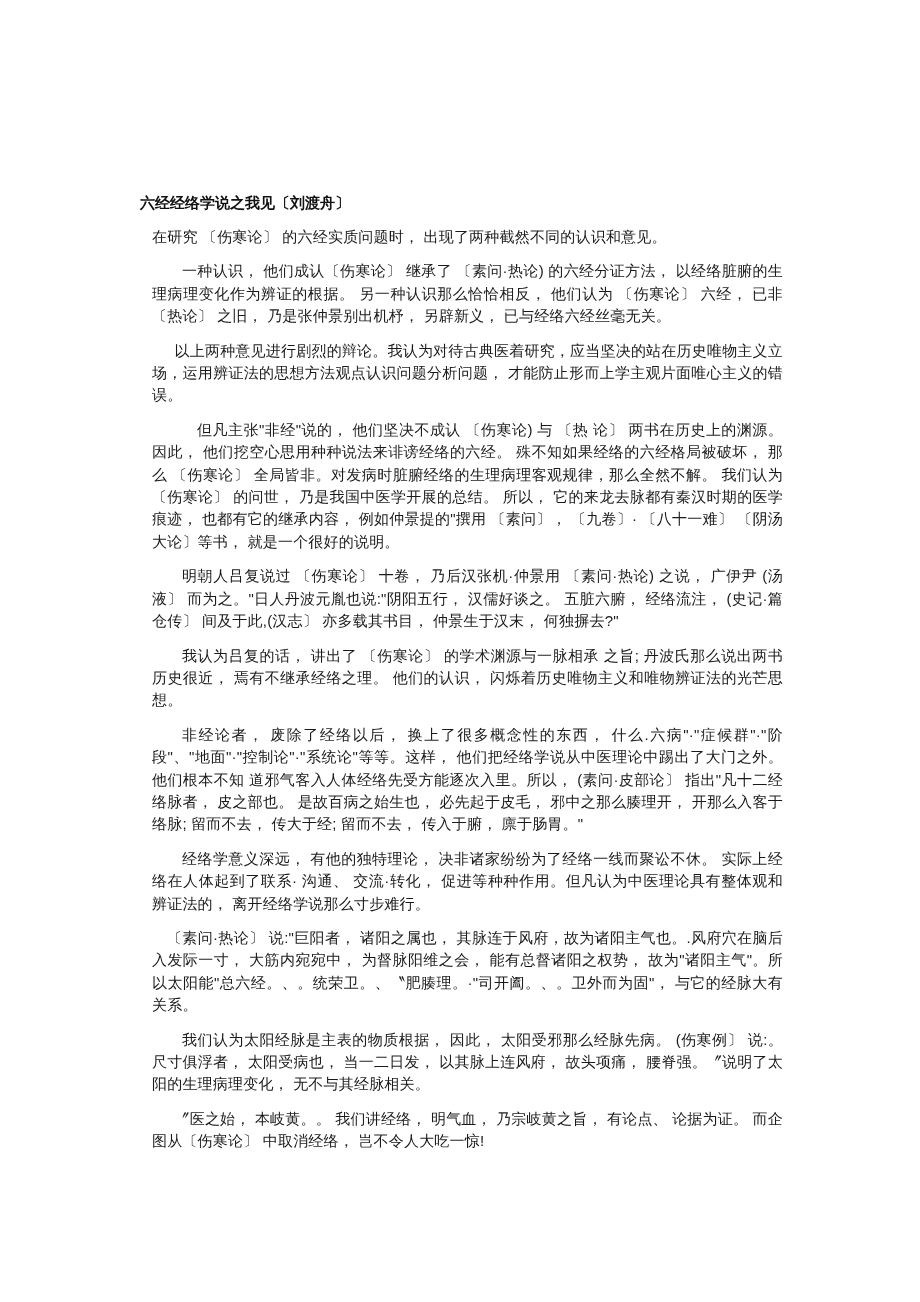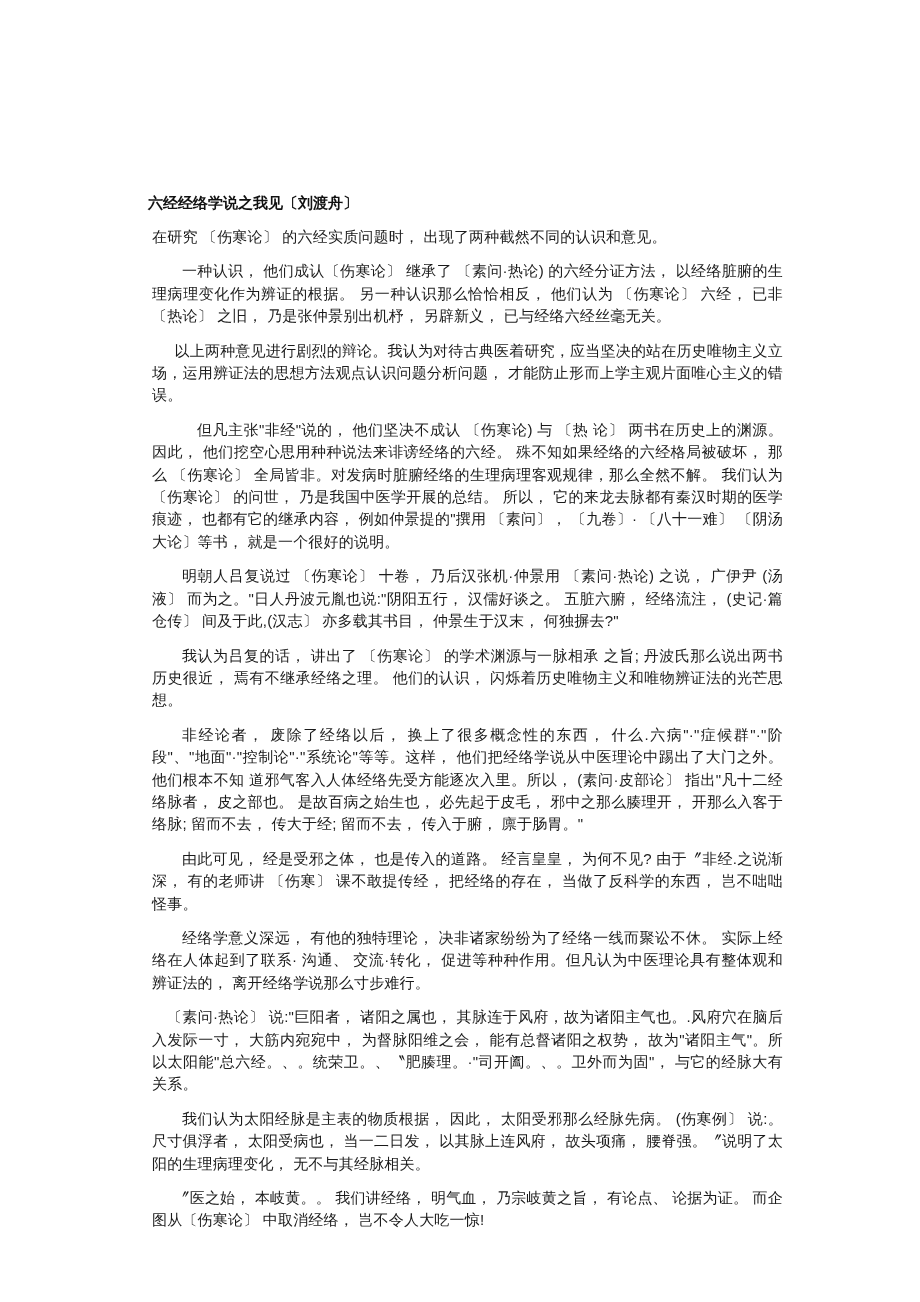--- a/index.html
+++ b/index.html
@@ -18,21 +18,21 @@
   .page {
     position: absolute;
     left: 140px;
     top: 192px;
     width: 655px;
   }
   .title {
     font-size: 15px;
     font-weight: bold;
     line-height: 22px;
-    margin: 0 0 10px 8px;
+    margin: 0 0 10px 0;
     color: #111111;
   }
   .para {
     font-size: 15px;
     line-height: 22.4px;
     margin: 12px;
     text-align: justify;
     letter-spacing: 0.2px;
     word-break: break-all;
   }
@@ -47,18 +47,17 @@
 
 <div class="page">
   <h1 class="title">六经经络学说之我见〔刘渡舟〕</h1>
   <p class="para in0">在研究 〔伤寒论〕 的六经实质问题时， 出现了两种截然不同的认识和意见。</p>
   <p class="para in2">一种认识， 他们成认〔伤寒论〕 继承了 〔素问·热论) 的六经分证方法， 以经络脏腑的生理病理变化作为辨证的根据。 另一种认识那么恰恰相反， 他们认为 〔伤寒论〕 六经， 已非〔热论〕 之旧， 乃是张仲景别出机杼， 另辟新义， 已与经络六经丝毫无关。</p>
   <p class="para in15">以上两种意见进行剧烈的辩论。我认为对待古典医着研究，应当坚决的站在历史唯物主义立场，运用辨证法的思想方法观点认识问题分析问题， 才能防止形而上学主观片面唯心主义的错误。</p>
   <p class="para in3">但凡主张"非经"说的， 他们坚决不成认 〔伤寒论) 与 〔热 论〕 两书在历史上的渊源。因此， 他们挖空心思用种种说法来诽谤经络的六经。 殊不知如果经络的六经格局被破坏， 那么 〔伤寒论〕 全局皆非。对发病时脏腑经络的生理病理客观规律，那么全然不解。 我们认为〔伤寒论〕 的问世， 乃是我国中医学开展的总结。 所以， 它的来龙去脉都有秦汉时期的医学痕迹， 也都有它的继承内容， 例如仲景提的"撰用 〔素问〕， 〔九卷〕· 〔八十一难〕 〔阴汤大论〕等书， 就是一个很好的说明。</p>
   <p class="para in2">明朝人吕复说过 〔伤寒论〕 十卷， 乃后汉张机·仲景用 〔素问·热论) 之说， 广伊尹 (汤液〕 而为之。"日人丹波元胤也说:"阴阳五行， 汉儒好谈之。 五脏六腑， 经络流注， (史记·篇仓传〕 间及于此,(汉志〕 亦多载其书目， 仲景生于汉末， 何独摒去?"</p>
   <p class="para in2">我认为吕复的话， 讲出了 〔伤寒论〕 的学术渊源与一脉相承 之旨; 丹波氏那么说出两书历史很近， 焉有不继承经络之理。 他们的认识， 闪烁着历史唯物主义和唯物辨证法的光芒思想。</p>
   <p class="para in2">非经论者， 废除了经络以后， 换上了很多概念性的东西， 什么.六病"·"症候群"·"阶段"、"地面"·"控制论"·"系统论"等等。这样， 他们把经络学说从中医理论中踢出了大门之外。他们根本不知 道邪气客入人体经络先受方能逐次入里。所以， (素问·皮部论〕 指出"凡十二经络脉者， 皮之部也。 是故百病之始生也， 必先起于皮毛， 邪中之那么腠理开， 开那么入客于络脉; 留而不去， 传大于经; 留而不去， 传入于腑， 廪于肠胃。"</p>
-  <p class="para in2">由此可见， 经是受邪之体， 也是传入的道路。 经言皇皇， 为何不见? 由于〞非经.之说渐深， 有的老师讲 〔伤寒〕 课不敢提传经， 把经络的存在， 当做了反科学的东西， 岂不咄咄怪事。</p>
   <p class="para in2">经络学意义深远， 有他的独特理论， 决非诸家纷纷为了经络一线而聚讼不休。 实际上经络在人体起到了联系· 沟通、 交流·转化， 促进等种种作用。但凡认为中医理论具有整体观和辨证法的， 离开经络学说那么寸步难行。</p>
   <p class="para in1">〔素问·热论〕 说:"巨阳者， 诸阳之属也， 其脉连于风府，故为诸阳主气也。.风府穴在脑后入发际一寸， 大筋内宛宛中， 为督脉阳维之会， 能有总督诸阳之权势， 故为"诸阳主气"。所以太阳能"总六经。、。统荣卫。、〝肥腠理。·"司开阖。、。卫外而为固"， 与它的经脉大有关系。</p>
   <p class="para in2">我们认为太阳经脉是主表的物质根据， 因此， 太阳受邪那么经脉先病。 (伤寒例〕 说:。尺寸俱浮者， 太阳受病也， 当一二日发， 以其脉上连风府， 故头项痛， 腰脊强。〞说明了太阳的生理病理变化， 无不与其经脉相关。</p>
   <p class="para in15">〞医之始， 本岐黄。。 我们讲经络， 明气血， 乃宗岐黄之旨， 有论点、 论据为证。 而企图从〔伤寒论〕 中取消经络， 岂不令人大吃一惊!</p>
 </div>
 
 </body></html>

